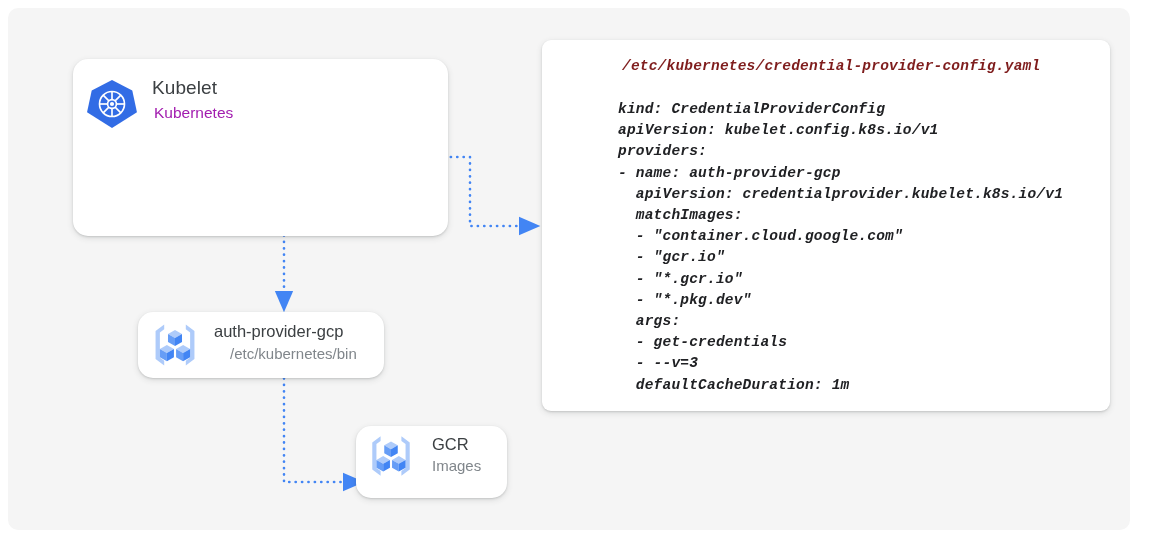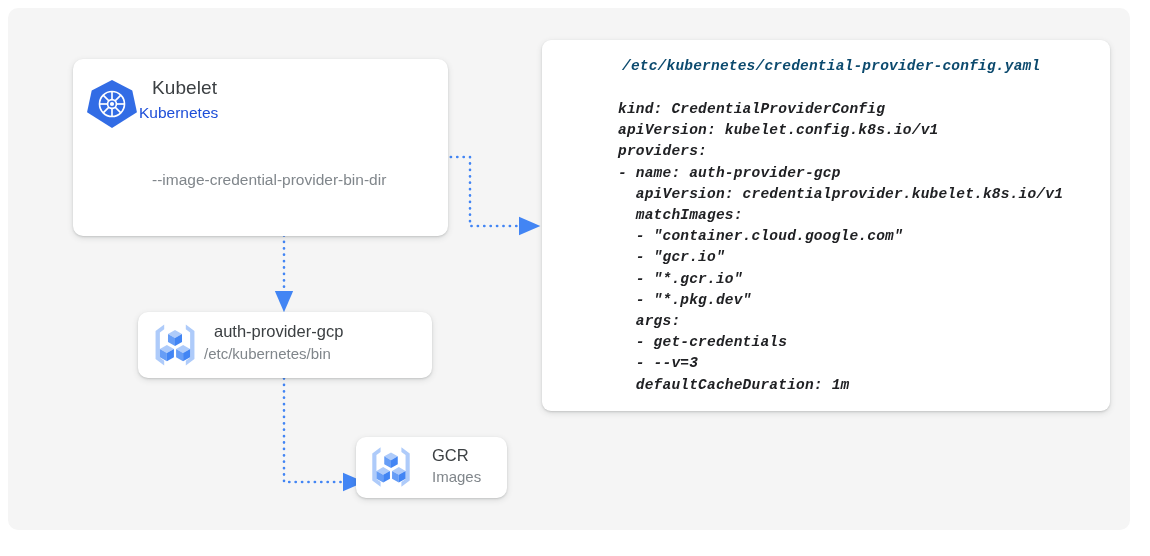--- a/index.html
+++ b/index.html
@@ -23,21 +23,21 @@
     width: 1122px;
     height: 522px;
     background: #f5f5f5;
     border-radius: 10px;
   }
 
   
   .card {
     position: absolute;
     background: #ffffff;
-    border-radius: 10px;
+    border-radius: 15px;
     box-shadow: 0 1px 2px rgba(60,64,67,0.18), 0 2px 6px rgba(60,64,67,0.14);
     box-sizing: border-box;
   }
 
   
   #kubelet-card {
     left: 73px;
     top: 59px;
     width: 375px;
     height: 177px;
@@ -52,70 +52,70 @@
   #kubelet-card .title {
     position: absolute;
     left: 79px;
     top: 18px;
     font-size: 19px;
     color: #3c4043;
     letter-spacing: .1px;
   }
   #kubelet-card .subtitle {
     position: absolute;
-    left: 66px;
+    left: 81px;
     top: 45px;
     font-size: 15.5px;
-    color: #1d4ed8;
+    color: #a21caf;
   }
   #kubelet-card .flag {
     position: absolute;
     left: 79px;
     font-size: 15.5px;
     color: #80868b;
     white-space: nowrap;
   }
   #kubelet-card .flag-1 { top: 89px; }
   #kubelet-card .flag-2 { top: 112px; }
 
   
   #auth-card {
     left: 138px;
     top: 312px;
-    width: 294px;
+    width: 246px;
     height: 66px;
   }
   #auth-card .gcp-logo {
     position: absolute;
     left: 10px;
     top: 6px;
     width: 54px;
     height: 54px;
   }
   #auth-card .title {
     position: absolute;
     left: 76px;
     top: 10px;
     font-size: 16.5px;
     color: #3c4043;
   }
   #auth-card .subtitle {
     position: absolute;
-    left: 66px;
+    left: 92px;
     top: 33px;
     font-size: 15px;
     color: #80868b;
   }
 
   
   #gcr-card {
     left: 356px;
-    top: 437px;
+    top: 426px;
     width: 151px;
-    height: 61px;
+    height: 72px;
   }
   #gcr-card .gcp-logo {
     position: absolute;
     left: 9px;
     top: 4px;
     width: 52px;
     height: 52px;
   }
   #gcr-card .title {
     position: absolute;
@@ -141,21 +141,21 @@
     border-radius: 9px;
   }
   #yaml-path {
     position: absolute;
     left: 80px;
     top: 18px;
     font-family: "Liberation Mono", monospace;
     font-weight: bold;
     font-style: italic;
     font-size: 14.5px;
-    color: #0c4a6e;
+    color: #7f1d1d;
     white-space: pre;
     letter-spacing: .2px;
   }
   #yaml-body {
     position: absolute;
     left: 76px;
     top: 59px;
     font-family: "Liberation Mono", monospace;
     font-weight: bold;
     font-style: italic;
@@ -215,21 +215,20 @@
         <line x1="58.5" y1="50" x2="74" y2="50"></line>
         <line x1="33" y1="33" x2="44" y2="44"></line>
         <line x1="56" y1="56" x2="67" y2="67"></line>
         <line x1="67" y1="33" x2="56" y2="44"></line>
         <line x1="44" y1="56" x2="33" y2="67"></line>
       </g>
       <circle cx="50" cy="50" r="4" fill="#ffffff"></circle>
     </svg>
     <div class="title">Kubelet</div>
     <div class="subtitle">Kubernetes</div>
-    <div class="flag flag-2">--image-credential-provider-bin-dir</div>
   </div>
 
   <div class="card" id="auth-card">
     <svg class="gcp-logo" viewBox="0 0 100 100">
       <g fill="#aecbfa">
         <path d="M30,12 L14,24 L14,76 L30,88 L30,79 L22,73 L22,27 L30,21 Z"></path>
         <path d="M70,12 L86,24 L86,76 L70,88 L70,79 L78,73 L78,27 L70,21 Z"></path>
       </g>
 
       <g>

